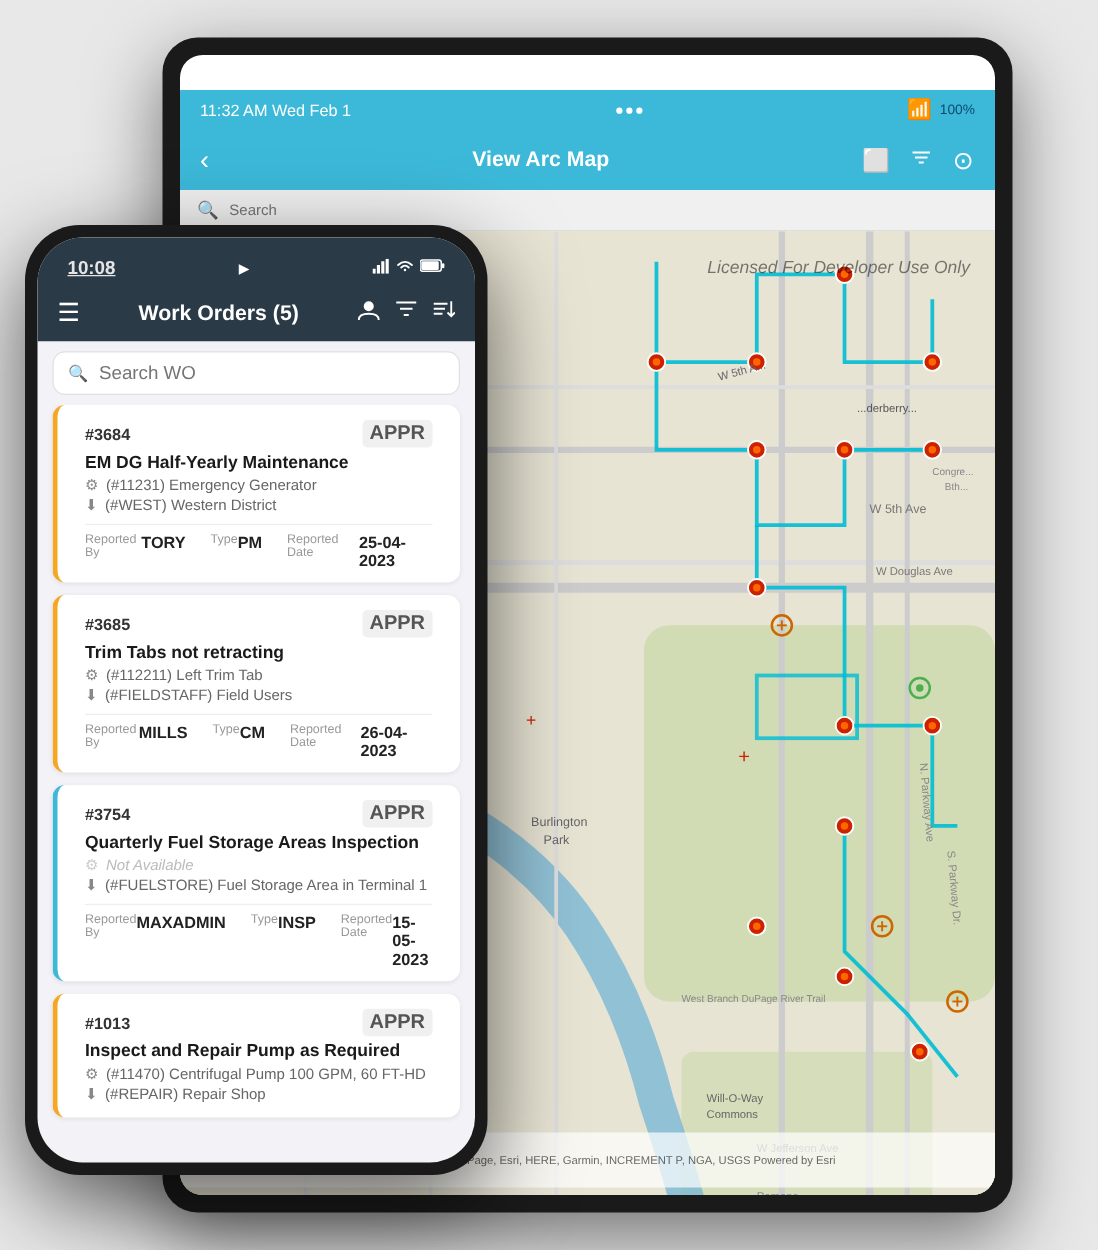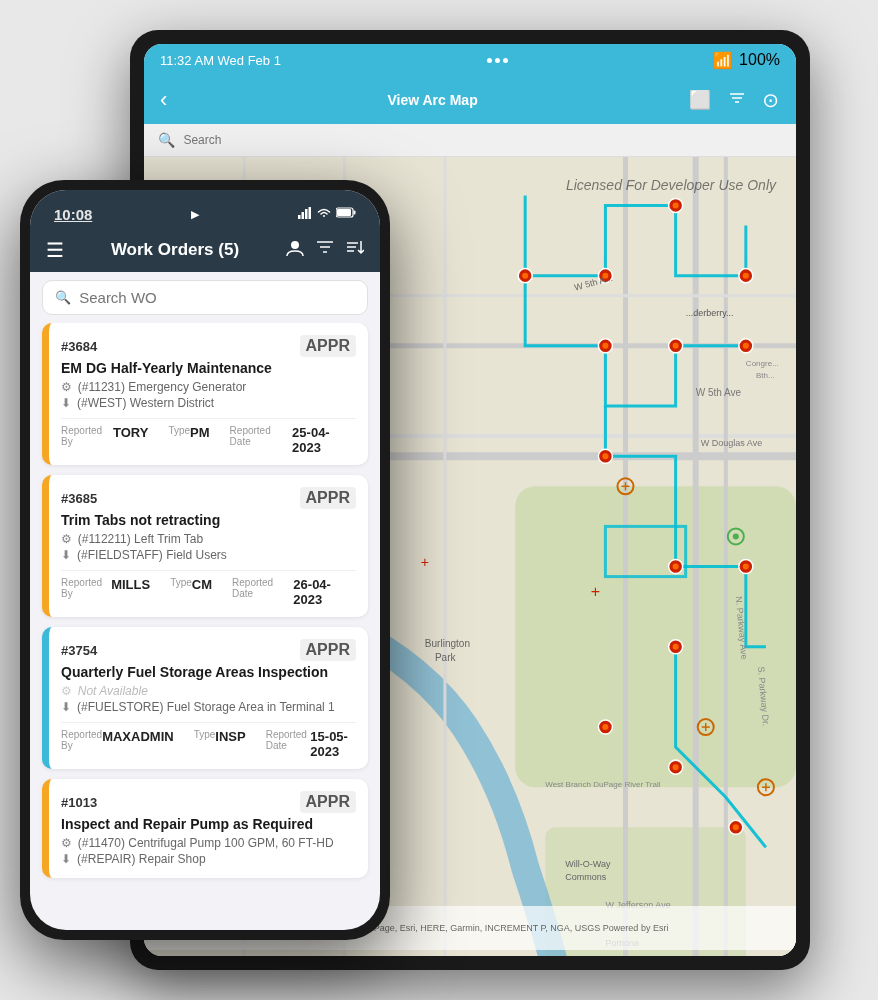--- a/index.html
+++ b/index.html
@@ -35,20 +35,21 @@
       display: flex;
       flex-direction: column;
     }
     .tablet-status-bar {
       background: #3cb8d8;
       display: flex;
       align-items: center;
       justify-content: space-between;
       padding: 6px 16px;
       height: 32px;
+      margin-top: 28px;
     }
     .tablet-time {
       color: #fff;
       font-size: 13px;
       font-weight: 500;
     }
     .tablet-status-icons {
       display: flex;
       align-items: center;
       gap: 6px;
@@ -69,21 +70,21 @@
     .tablet-back-btn {
       color: #fff;
       font-size: 22px;
       margin-right: 8px;
       cursor: pointer;
     }
     .tablet-nav-title {
       flex: 1;
       text-align: center;
       color: #fff;
-      font-size: 14px;
+      font-size: 17px;
       font-weight: 600;
     }
     .tablet-nav-actions {
       display: flex;
       gap: 16px;
       align-items: center;
     }
     .tablet-nav-icon {
       color: #fff;
       font-size: 18px;
@@ -230,22 +231,22 @@
       flex: 1;
       overflow-y: auto;
       padding: 0 12px 12px;
       display: flex;
       flex-direction: column;
       gap: 10px;
     }
     .wo-card {
       background: #fff;
       border-radius: 10px;
-      padding: 12px 12px 10px;
-      border-left: 7px solid #c2410c;
+      padding: 12px 22px 10px;
+      border-left: 4px solid #c2410c;
       box-shadow: 0 1px 4px rgba(0,0,0,0.08);
     }
     .wo-card-header {
       display: flex;
       justify-content: space-between;
       align-items: center;
       margin-bottom: 3px;
     }
     .wo-id {
       font-size: 13px;
@@ -310,21 +311,21 @@
 
     <div class="tablet-status-bar">
       <span class="tablet-time">11:32 AM  Wed Feb 1</span>
       <div class="tablet-status-dots">
         <span></span>
           <span></span>
           <span></span>
       </div>
       <div class="tablet-status-icons">
         <span>📶</span>
-        <span style="color:#000000;font-size:16px;">100%</span>
+        <span style="color:#0c4a6e;font-size:11px;">100%</span>
       </div>
     </div>
 
     <div class="tablet-nav-bar">
       <span class="tablet-back-btn">‹</span>
       <span class="tablet-nav-title">View Arc Map</span>
       <div class="tablet-nav-actions">
         <span class="tablet-nav-icon">⬜</span>
         <span class="tablet-nav-icon">
           <svg width="18" height="18" viewBox="0 0 18 18" fill="none">

